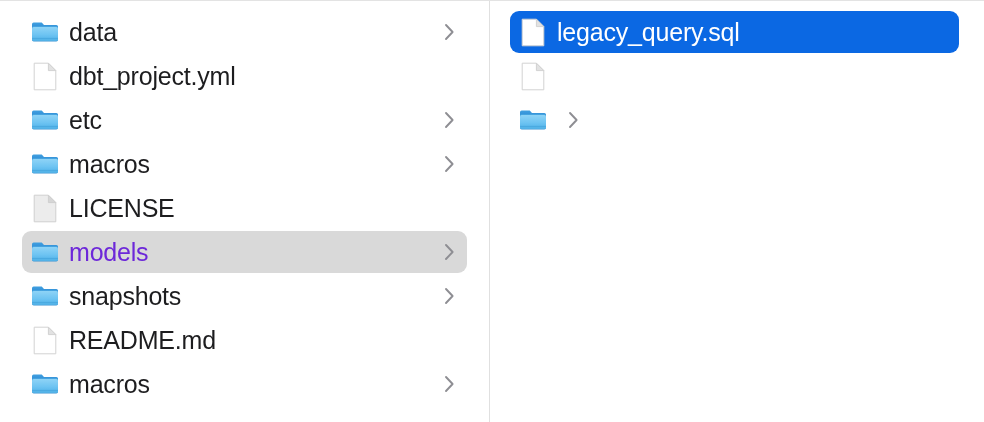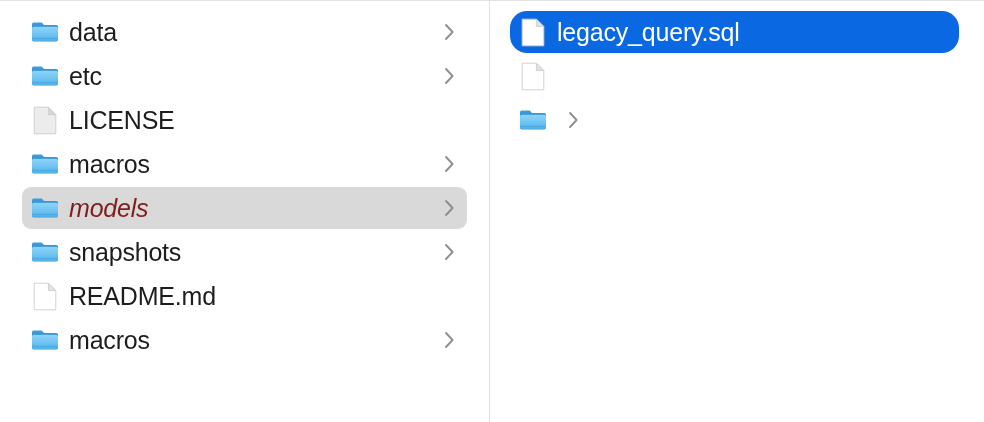--- a/index.html
+++ b/index.html
@@ -38,21 +38,21 @@
   .column.col-left {
     width: 490px;
     border-right: 1px solid #e0e0e0;
   }
 
   .column.col-right {
     width: 493px;
   }
 
   .col-left .row-inner { margin: 0 22px 0 22px; }
-  .col-right .row-inner { margin: 0 24px 0 20px; border-radius: 17px; }
+  .col-right .row-inner { margin: 0 24px 0 20px; }
 
   .row {
     height: 44px;
     display: block;
     position: relative;
   }
 
   .row-inner {
     height: 42px;
     border-radius: 9px;
@@ -86,21 +86,21 @@
     line-height: 30px;
     color: #1d1d1f;
     letter-spacing: -0.2px;
     white-space: nowrap;
     overflow: hidden;
     text-overflow: ellipsis;
     flex: 1 1 auto;
   }
 
   .row.selected-active .label { color: #ffffff; }
-  .row.selected-inactive .label { color: #7f1d1d; font-style: italic; }
+  .row.selected-inactive .label { color: #6d28d9; }
 
   .chevron {
     flex: 0 0 auto;
     width: 16px;
     height: 22px;
     margin-left: 8px;
     display: flex;
     align-items: center;
     justify-content: center;
   }
@@ -145,20 +145,36 @@
       <span class="chevron">
         <svg width="11" height="18" viewBox="0 0 11 18" fill="none" aria-hidden="true">
           <path d="M2 2 L8.6 9 L2 16" stroke="#8e8e93" stroke-width="1.9" stroke-linecap="round" stroke-linejoin="round"></path>
         </svg>
       </span>
     </div>
   </div>
         <div class="row">
     <div class="row-inner">
       <span class="icon-wrap">
+  <svg width="24" height="29" viewBox="0 0 24 29">
+    <path d="M1.2 1.2h14.2L22.8 8.6v19.2H1.2z" fill="#ffffff" stroke="#d2d2d2" stroke-width="1"></path>
+    <path d="M15.4 1.2 L22.8 8.6 H15.4 z" fill="#e2e2e2" stroke="#d2d2d2" stroke-width="1" stroke-linejoin="round"></path>
+  </svg>
+            </span>
+      <span class="label">dbt_project.yml</span>
+      <span class="chevron hidden">
+        <svg width="11" height="18" viewBox="0 0 11 18" fill="none" aria-hidden="true">
+          <path d="M2 2 L8.6 9 L2 16" stroke="#8e8e93" stroke-width="1.9" stroke-linecap="round" stroke-linejoin="round"></path>
+        </svg>
+      </span>
+    </div>
+  </div>
+        <div class="row">
+    <div class="row-inner">
+      <span class="icon-wrap">
   <svg width="28" height="24" viewBox="0 0 28 24">
     <defs>
       <linearGradient id="ftab" x1="0" y1="0" x2="0" y2="1">
         <stop offset="0" stop-color="#3f9fe0"></stop>
         <stop offset="1" stop-color="#2f8bd4"></stop>
       </linearGradient>
       <linearGradient id="fbody" x1="0" y1="0" x2="0" y2="1">
         <stop offset="0" stop-color="#8ed3f6"></stop>
         <stop offset="0.55" stop-color="#6ec4f2"></stop>
         <stop offset="1" stop-color="#4fb2ea"></stop>
@@ -169,20 +185,54 @@
       </linearGradient>
     </defs>
     <path d="M1 4.2a1.6 1.6 0 0 1 1.6-1.6h8.1l2.3 2.4h12.4A1.6 1.6 0 0 1 27 6.6v2.1H1z" fill="url(#ftab)"></path>
     <rect x="1" y="6.2" width="26" height="15.2" rx="1.7" fill="url(#fedge)"></rect>
     <rect x="1" y="7.1" width="26" height="13.6" rx="1.6" fill="url(#fbody)"></rect>
     <rect x="1" y="17.9" width="26" height="2.8" rx="1.2" fill="#56b4e8" opacity="0.85"></rect>
     <rect x="1" y="17.9" width="26" height="0.9" fill="#3f9ed8" opacity="0.6"></rect>
   </svg>
             </span>
       <span class="label">etc</span>
+      <span class="chevron">
+        <svg width="11" height="18" viewBox="0 0 11 18" fill="none" aria-hidden="true">
+          <path d="M2 2 L8.6 9 L2 16" stroke="#8e8e93" stroke-width="1.9" stroke-linecap="round" stroke-linejoin="round"></path>
+        </svg>
+      </span>
+    </div>
+  </div>
+        <div class="row">
+    <div class="row-inner">
+      <span class="icon-wrap">
+  <svg width="28" height="24" viewBox="0 0 28 24">
+    <defs>
+      <linearGradient id="ftab" x1="0" y1="0" x2="0" y2="1">
+        <stop offset="0" stop-color="#3f9fe0"></stop>
+        <stop offset="1" stop-color="#2f8bd4"></stop>
+      </linearGradient>
+      <linearGradient id="fbody" x1="0" y1="0" x2="0" y2="1">
+        <stop offset="0" stop-color="#8ed3f6"></stop>
+        <stop offset="0.55" stop-color="#6ec4f2"></stop>
+        <stop offset="1" stop-color="#4fb2ea"></stop>
+      </linearGradient>
+      <linearGradient id="fedge" x1="0" y1="0" x2="0" y2="1">
+        <stop offset="0" stop-color="#4aa8e2"></stop>
+        <stop offset="1" stop-color="#3b93d2"></stop>
+      </linearGradient>
+    </defs>
+    <path d="M1 4.2a1.6 1.6 0 0 1 1.6-1.6h8.1l2.3 2.4h12.4A1.6 1.6 0 0 1 27 6.6v2.1H1z" fill="url(#ftab)"></path>
+    <rect x="1" y="6.2" width="26" height="15.2" rx="1.7" fill="url(#fedge)"></rect>
+    <rect x="1" y="7.1" width="26" height="13.6" rx="1.6" fill="url(#fbody)"></rect>
+    <rect x="1" y="17.9" width="26" height="2.8" rx="1.2" fill="#56b4e8" opacity="0.85"></rect>
+    <rect x="1" y="17.9" width="26" height="0.9" fill="#3f9ed8" opacity="0.6"></rect>
+  </svg>
+            </span>
+      <span class="label">macros</span>
       <span class="chevron">
         <svg width="11" height="18" viewBox="0 0 11 18" fill="none" aria-hidden="true">
           <path d="M2 2 L8.6 9 L2 16" stroke="#8e8e93" stroke-width="1.9" stroke-linecap="round" stroke-linejoin="round"></path>
         </svg>
       </span>
     </div>
   </div>
         <div class="row">
     <div class="row-inner">
       <span class="icon-wrap">
@@ -192,54 +242,20 @@
   </svg>
             </span>
       <span class="label">LICENSE</span>
       <span class="chevron hidden">
         <svg width="11" height="18" viewBox="0 0 11 18" fill="none" aria-hidden="true">
           <path d="M2 2 L8.6 9 L2 16" stroke="#8e8e93" stroke-width="1.9" stroke-linecap="round" stroke-linejoin="round"></path>
         </svg>
       </span>
     </div>
   </div>
-        <div class="row">
-    <div class="row-inner">
-      <span class="icon-wrap">
-  <svg width="28" height="24" viewBox="0 0 28 24">
-    <defs>
-      <linearGradient id="ftab" x1="0" y1="0" x2="0" y2="1">
-        <stop offset="0" stop-color="#3f9fe0"></stop>
-        <stop offset="1" stop-color="#2f8bd4"></stop>
-      </linearGradient>
-      <linearGradient id="fbody" x1="0" y1="0" x2="0" y2="1">
-        <stop offset="0" stop-color="#8ed3f6"></stop>
-        <stop offset="0.55" stop-color="#6ec4f2"></stop>
-        <stop offset="1" stop-color="#4fb2ea"></stop>
-      </linearGradient>
-      <linearGradient id="fedge" x1="0" y1="0" x2="0" y2="1">
-        <stop offset="0" stop-color="#4aa8e2"></stop>
-        <stop offset="1" stop-color="#3b93d2"></stop>
-      </linearGradient>
-    </defs>
-    <path d="M1 4.2a1.6 1.6 0 0 1 1.6-1.6h8.1l2.3 2.4h12.4A1.6 1.6 0 0 1 27 6.6v2.1H1z" fill="url(#ftab)"></path>
-    <rect x="1" y="6.2" width="26" height="15.2" rx="1.7" fill="url(#fedge)"></rect>
-    <rect x="1" y="7.1" width="26" height="13.6" rx="1.6" fill="url(#fbody)"></rect>
-    <rect x="1" y="17.9" width="26" height="2.8" rx="1.2" fill="#56b4e8" opacity="0.85"></rect>
-    <rect x="1" y="17.9" width="26" height="0.9" fill="#3f9ed8" opacity="0.6"></rect>
-  </svg>
-            </span>
-      <span class="label">macros</span>
-      <span class="chevron">
-        <svg width="11" height="18" viewBox="0 0 11 18" fill="none" aria-hidden="true">
-          <path d="M2 2 L8.6 9 L2 16" stroke="#8e8e93" stroke-width="1.9" stroke-linecap="round" stroke-linejoin="round"></path>
-        </svg>
-      </span>
-    </div>
-  </div>
         <div class="row selected-inactive">
     <div class="row-inner">
       <span class="icon-wrap">
   <svg width="28" height="24" viewBox="0 0 28 24">
     <defs>
       <linearGradient id="ftab" x1="0" y1="0" x2="0" y2="1">
         <stop offset="0" stop-color="#3f9fe0"></stop>
         <stop offset="1" stop-color="#2f8bd4"></stop>
       </linearGradient>
       <linearGradient id="fbody" x1="0" y1="0" x2="0" y2="1">

